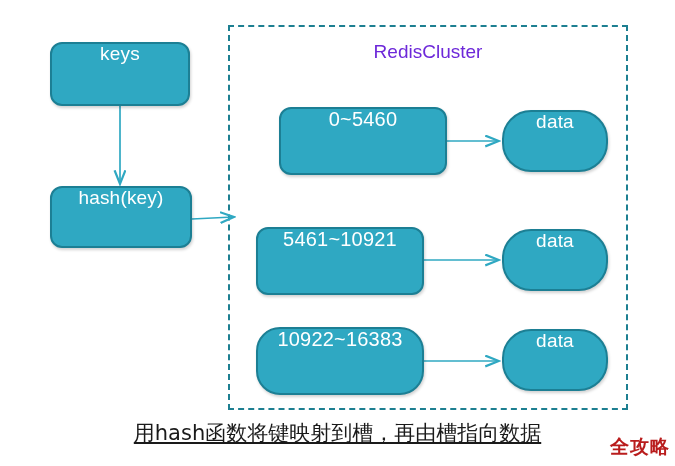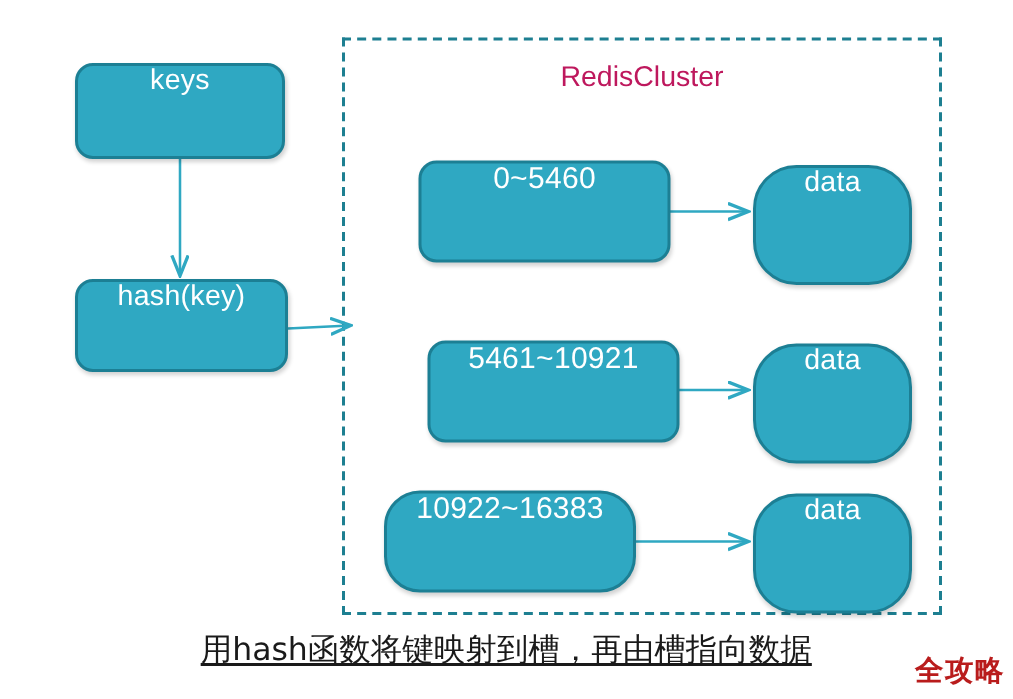--- a/index.html
+++ b/index.html
@@ -37,24 +37,24 @@
     display: block;
     line-height: 1;
   }
 
   
   #node-keys      { left: 50px;  top: 42px;  width: 140px; height: 64px;  font-size: 19px; }
   #node-hashkey   { left: 50px;  top: 186px; width: 142px; height: 62px;  font-size: 19px; }
 
   .slot-box { width: 168px; height: 68px; font-size: 20px; left: 256px; }
   #slot-0 { top: 107px; margin-left: 23px; }
-  #slot-1 { top: 227px; margin-left: 29px; }
+  #slot-1 { top: 227px; }
   #slot-2 { top: 327px; border-radius: 24px; }
 
-  .data-box { width: 106px; height: 80px; font-size: 19px; left: 502px; border-radius: 29px; }
+  .data-box { width: 106px; height: 62px; font-size: 19px; left: 502px; border-radius: 29px; }
   #data-0 { top: 110px; }
   #data-1 { top: 229px; }
   #data-2 { top: 329px; }
 
   
   #cluster-frame {
     position: absolute;
     left: 228px;
     top: 25px;
     width: 400px;
@@ -63,21 +63,21 @@
     border: 2px dashed #1d7f91;
     background: transparent;
   }
   #cluster-title {
     position: absolute;
     left: 228px;
     top: 41px;
     width: 400px;
     text-align: center;
     font-size: 19px;
-    color: #be185d;
+    color: #6d28d9;
   }
 
   
   #arrows {
     position: absolute;
     left: 0;
     top: 0;
     width: 675px;
     height: 466px;
     pointer-events: none;

